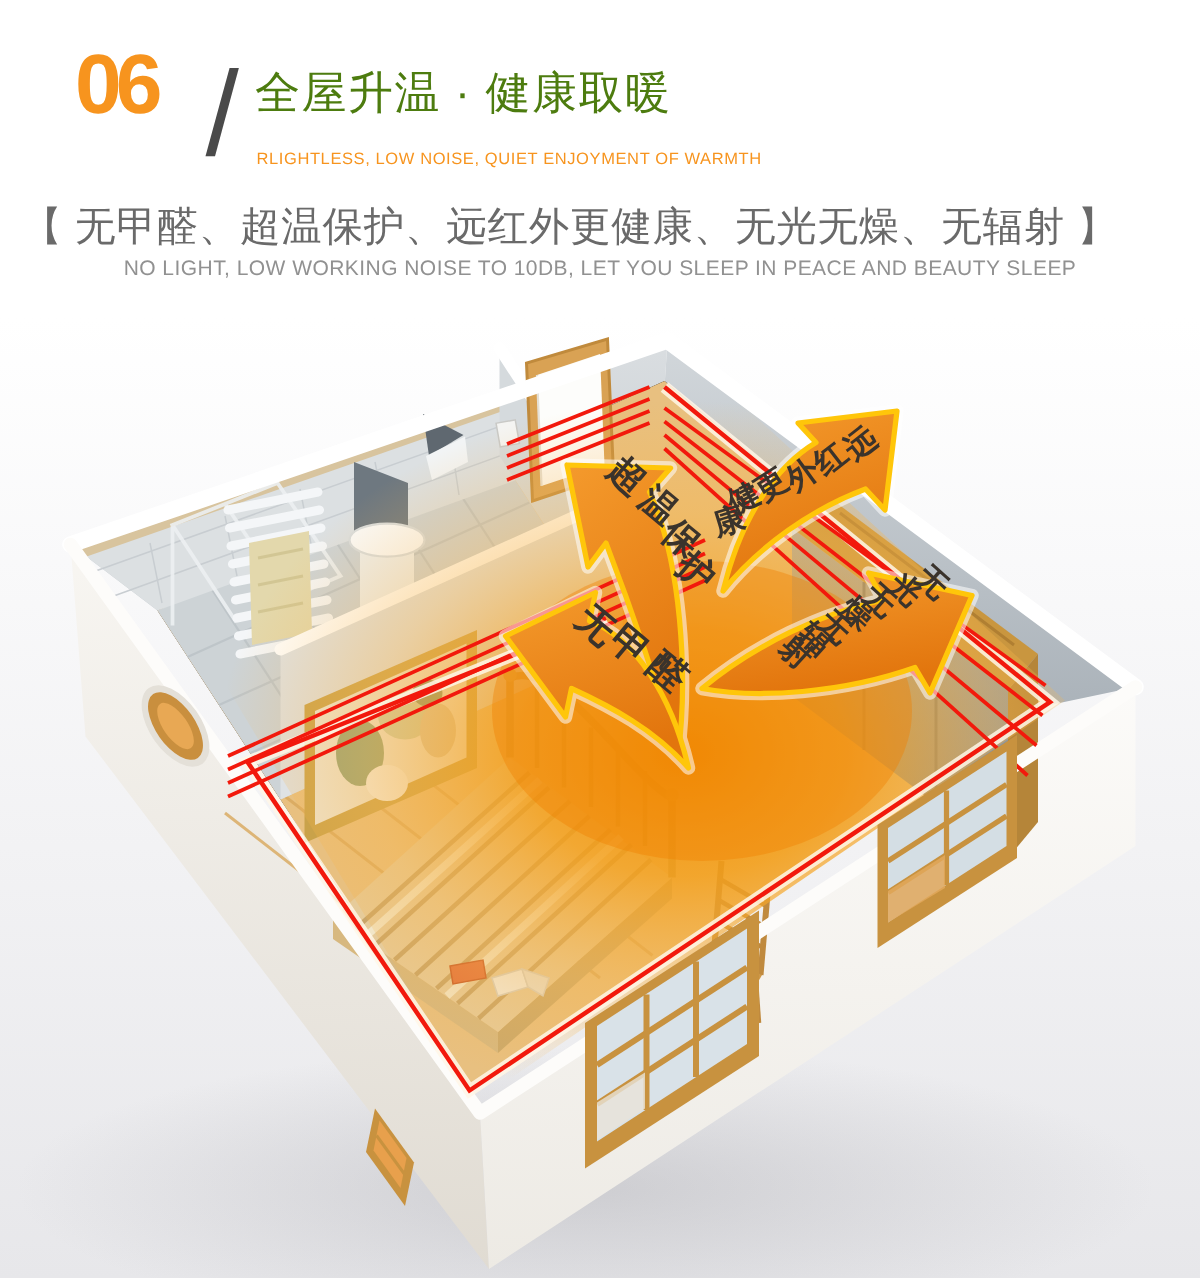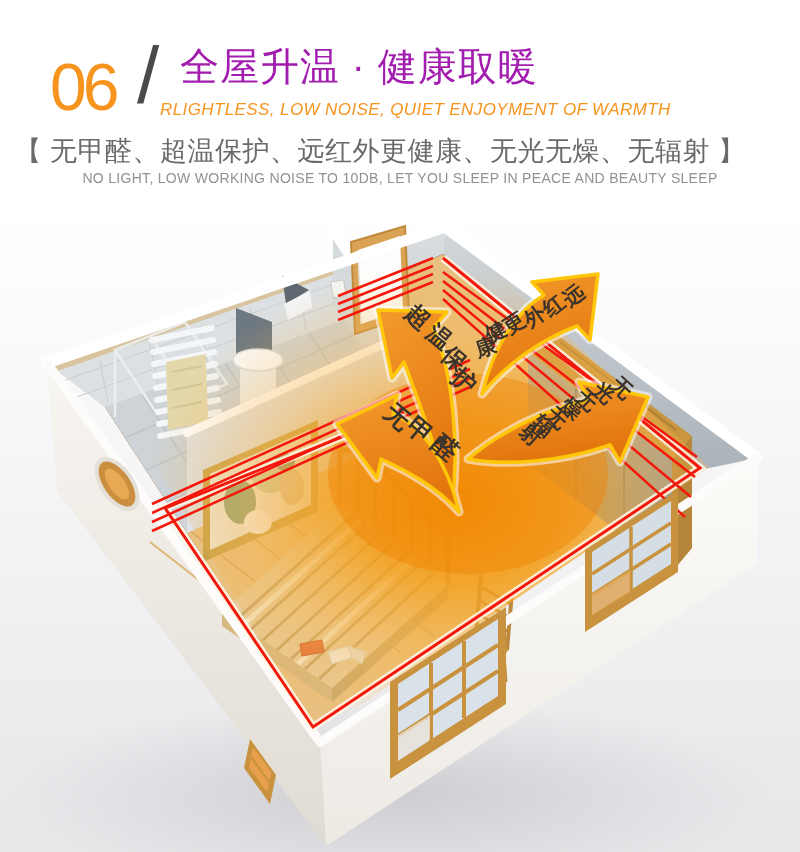--- a/index.html
+++ b/index.html
@@ -4,35 +4,35 @@
 <style>
   html,body{margin:0;padding:0;}
   body{
     width:800px;height:852px;position:relative;overflow:hidden;
     background:#ffffff;
     font-family:"Liberation Sans","DejaVu Sans",sans-serif;
   }
   .hdr{position:absolute;left:0;top:0;width:800px;height:212px;}
   .hdr-num{
     position:absolute;left:50px;top:28px;
-    font-size:66px;line-height:1;letter-spacing:-4px;
-    color:#F7941E;font-weight:400;margin-top:26px;
+    font-size:56px;line-height:1;letter-spacing:-4px;
+    color:#F7941E;font-weight:700;
   }
   .hdr-slash{
     position:absolute;left:137px;top:36px;
     font-size:80px;line-height:1;color:#4a4a4a;font-weight:300;
   }
   .hdr-title{
-    position:absolute;left:180px;top:46px;
-    font-size:39px;line-height:1.1;color:#a21caf;letter-spacing:1px;
+    position:absolute;left:170px;top:46px;
+    font-size:30px;line-height:1.1;color:#4d7c0f;letter-spacing:1px;
     font-weight:400;
   }
   .hdr-sub{
-    position:absolute;left:160px;top:100px;
-    font-size:17px;color:#F7941E;letter-spacing:.4px;font-weight:400;font-style:italic;
+    position:absolute;left:171px;top:100px;
+    font-size:11px;color:#F7941E;letter-spacing:.4px;font-weight:400;
   }
   .features{
     position:absolute;left:0;top:133px;width:760px;text-align:center;
     font-size:27px;color:#6a6a6a;letter-spacing:.5px;white-space:nowrap;
   }
   .features-en{
     position:absolute;left:0;top:170px;width:800px;text-align:center;
     font-size:14px;color:#919191;letter-spacing:.3px;white-space:nowrap;
   }
   .scene{position:absolute;left:0;top:212px;width:800px;height:640px;}

